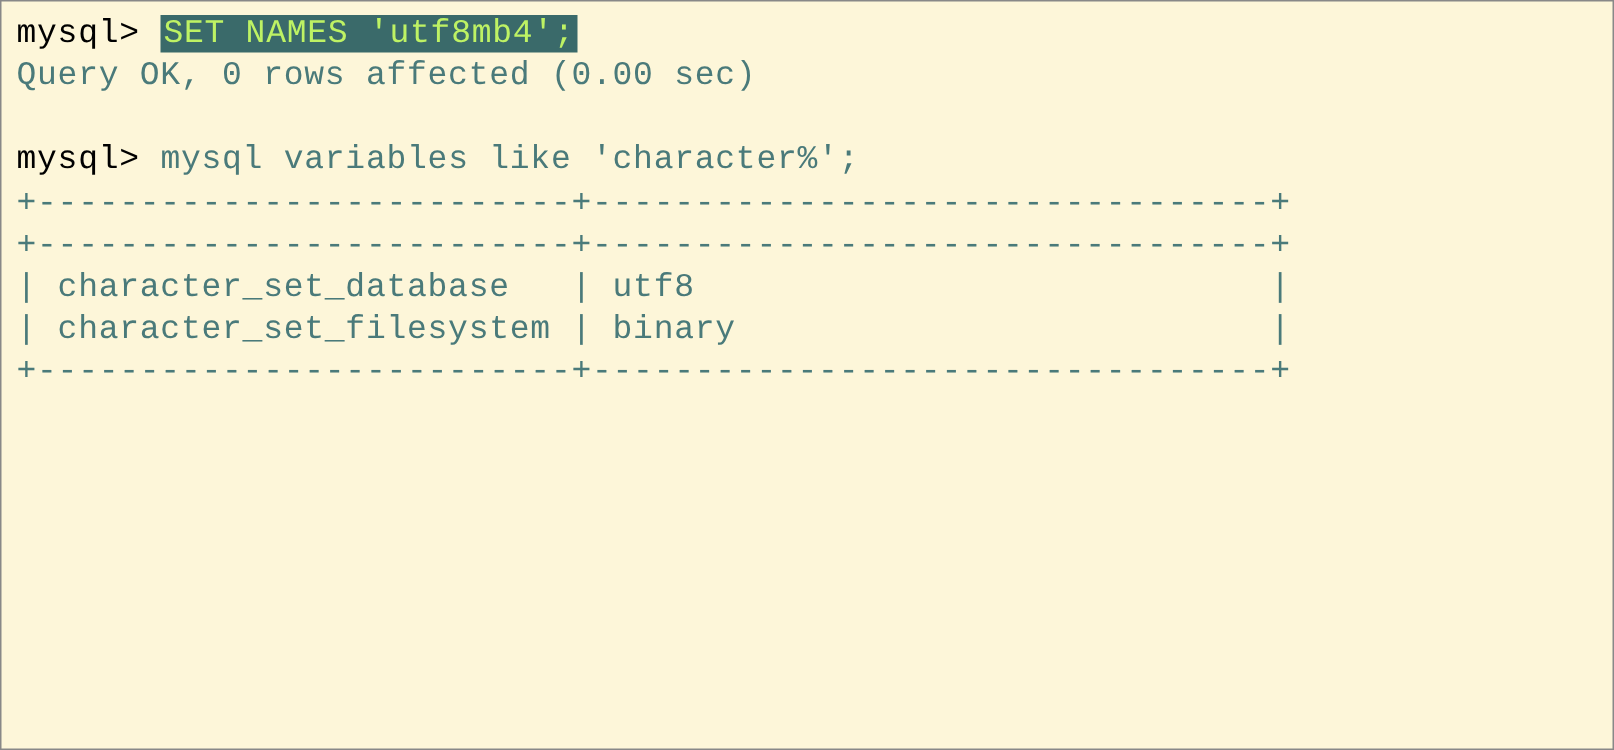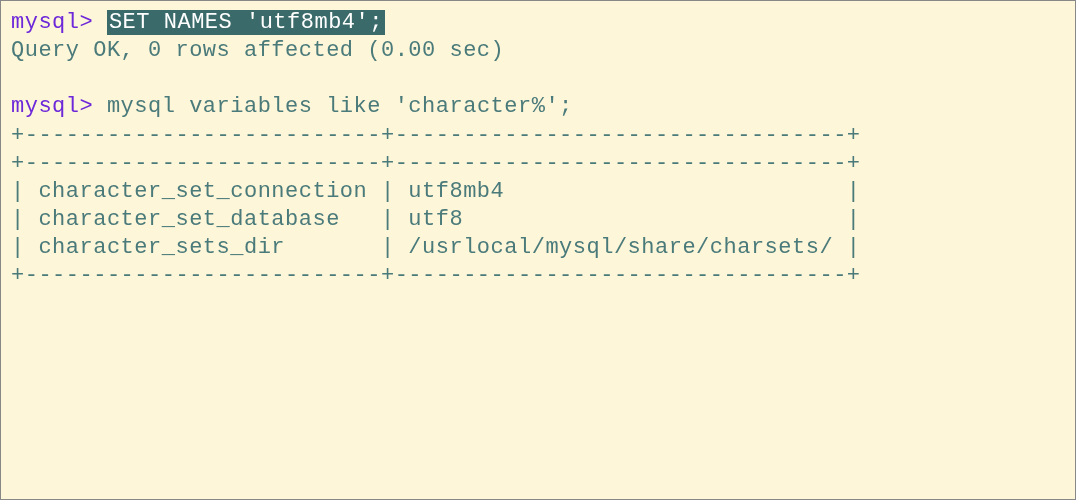--- a/index.html
+++ b/index.html
@@ -18,36 +18,35 @@
       overflow: hidden;
       line-height: 1.28;
       border: 1px solid #888;
       letter-spacing: 0.5px;
     }
     .line {
       white-space: pre;
       font-weight: 500;
     }
     .prompt {
-      color: #6d28d9;
+      color: #000000;
       text-align: center;
     }
     .highlight {
       background-color: #3a6a6a;
-      color: #ffffff;
+      color: #bef264;
       padding: 0 2px;
     }
   </style>
 </head>
 <body>
 
 <div class="line"><span class="prompt">mysql&gt;</span> <span class="highlight">SET NAMES 'utf8mb4';</span></div>
 <div class="line">Query OK, 0 rows affected (0.00 sec)</div>
 <div class="line"> </div>
 <div class="line"><span class="prompt">mysql&gt;</span> <span>mysql variables like 'character%';</span></div>
 <div id="table-output">
     <div class="line">+--------------------------+---------------------------------+</div>
     <div class="line">+--------------------------+---------------------------------+</div>
-    <div class="line">| character_set_connection | utf8mb4                         |</div>
     <div class="line">| character_set_database   | utf8                            |</div>
-    <div class="line">| character_sets_dir       | /usrlocal/mysql/share/charsets/ |</div>
+    <div class="line">| character_set_filesystem | binary                          |</div>
     <div class="line">+--------------------------+---------------------------------+</div>
   </div>
 
 </body></html>

